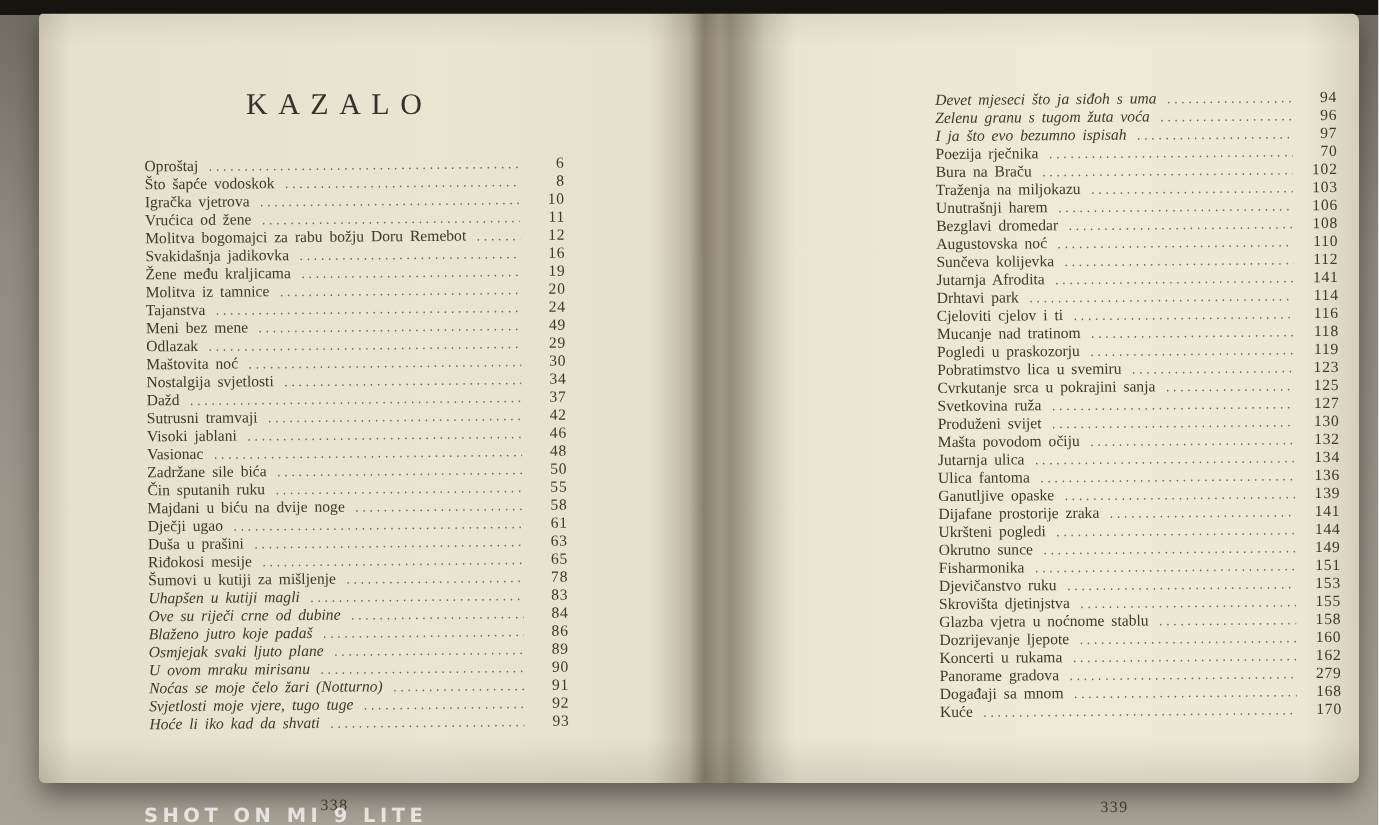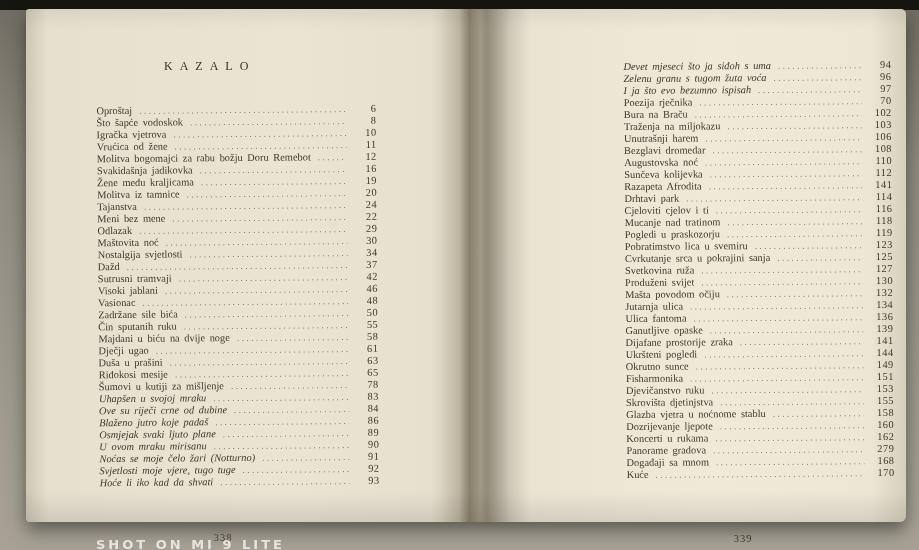--- a/index.html
+++ b/index.html
@@ -42,21 +42,21 @@
   }
   .toc-row .dots::after{
     content:"....................................................................................";
   }
   .toc-row .p{
     flex:0 0 26px;text-align:right;
     font-size:10.4px;color:#3f382c;letter-spacing:0.5px;
   }
   #kazalo-title{
     position:absolute;left:138px;top:50px;
-    font-size:12px;letter-spacing:7px;color:#38322a;
+    font-size:20px;letter-spacing:7px;color:#38322a;
     font-weight:normal;
   }
   .folio{
     position:absolute;font-size:10.5px;color:#3f382c;
     width:200px;text-align:center;letter-spacing:1px;margin-top:36px;
   }
   #left-entries{left:72px;top:95px;width:280px;transform:rotate(-0.5deg);}
   #right-entries{left:599px;top:51px;width:268px;transform:rotate(-0.45deg);}
   #left-folio{left:97px;top:487px;}
   #right-folio{left:637px;top:488px;width:160px;}
@@ -125,21 +125,21 @@
           <span class="p">20</span>
         </div>
         <div class="toc-row">
           <span class="t">Tajanstva</span>
           <span class="dots"></span>
           <span class="p">24</span>
         </div>
         <div class="toc-row">
           <span class="t">Meni bez mene</span>
           <span class="dots"></span>
-          <span class="p">22</span>
+          <span class="p">49</span>
         </div>
         <div class="toc-row">
           <span class="t">Odlazak</span>
           <span class="dots"></span>
           <span class="p">29</span>
         </div>
         <div class="toc-row">
           <span class="t">Maštovita noć</span>
           <span class="dots"></span>
           <span class="p">30</span>
@@ -198,21 +198,21 @@
           <span class="t">Riđokosi mesije</span>
           <span class="dots"></span>
           <span class="p">65</span>
         </div>
         <div class="toc-row">
           <span class="t">Šumovi u kutiji za mišljenje</span>
           <span class="dots"></span>
           <span class="p">78</span>
         </div>
         <div class="toc-row italic">
-          <span class="t">Uhapšen u svojoj mraku</span>
+          <span class="t">Uhapšen u kutiji magli</span>
           <span class="dots"></span>
           <span class="p">83</span>
         </div>
         <div class="toc-row italic">
           <span class="t">Ove su riječi crne od dubine</span>
           <span class="dots"></span>
           <span class="p">84</span>
         </div>
         <div class="toc-row italic">
           <span class="t">Blaženo jutro koje padaš</span>
@@ -294,21 +294,21 @@
           <span class="t">Augustovska noć</span>
           <span class="dots"></span>
           <span class="p">110</span>
         </div>
         <div class="toc-row">
           <span class="t">Sunčeva kolijevka</span>
           <span class="dots"></span>
           <span class="p">112</span>
         </div>
         <div class="toc-row">
-          <span class="t">Razapeta Afrodita</span>
+          <span class="t">Jutarnja Afrodita</span>
           <span class="dots"></span>
           <span class="p">141</span>
         </div>
         <div class="toc-row">
           <span class="t">Drhtavi park</span>
           <span class="dots"></span>
           <span class="p">114</span>
         </div>
         <div class="toc-row">
           <span class="t">Cjeloviti cjelov i ti</span>

